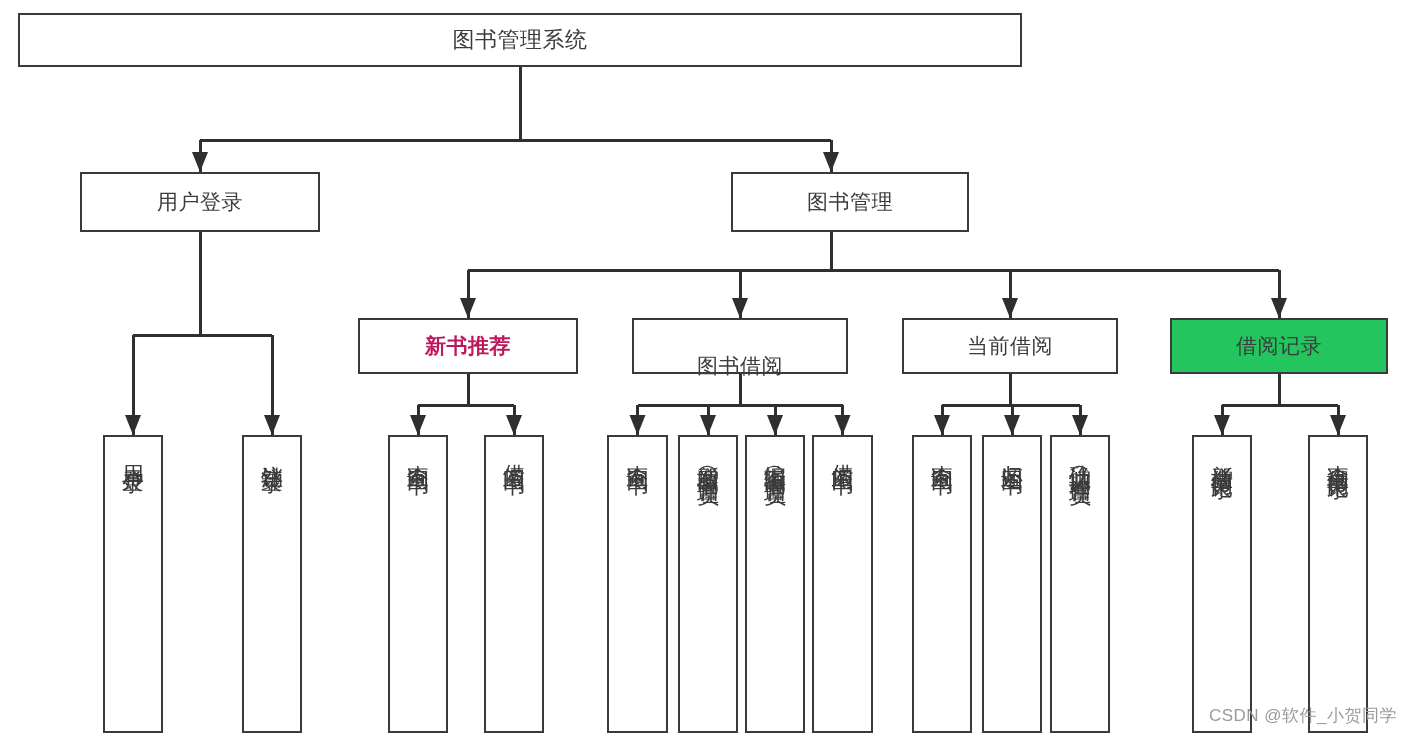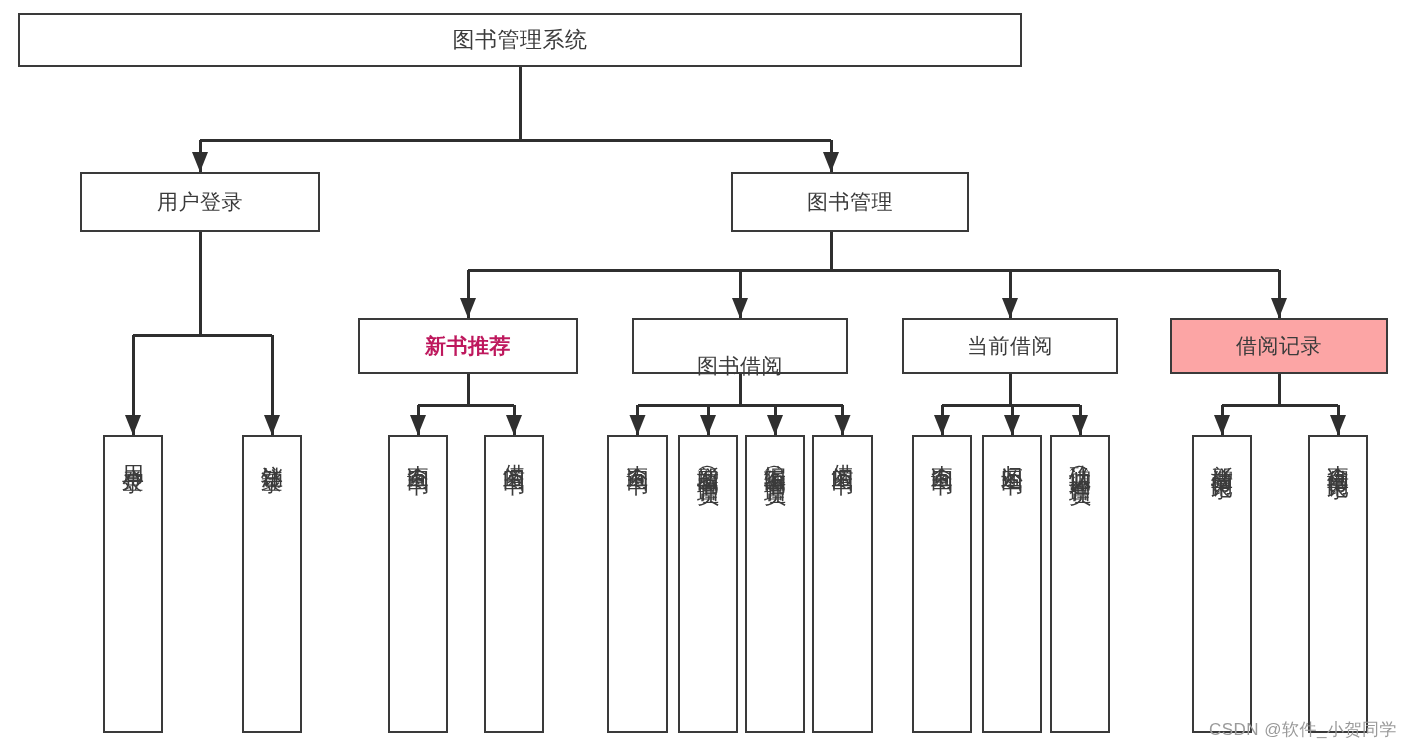--- a/index.html
+++ b/index.html
@@ -57,21 +57,21 @@
     font-size: 22px;
     letter-spacing: 3px;
     line-height: 1;
   }
   .node.root .label {
     font-size: 22px;
   }
   .watermark {
     position: absolute;
     right: 8px;
-    bottom: 6px;
+    bottom: 20px;
     font-size: 17px;
     color: #9a9a9a;
     letter-spacing: 0.5px;
     white-space: nowrap;
     font-family: "Liberation Sans", "DejaVu Sans", sans-serif;
   }
 </style>
 </head>
 <body>
 
@@ -142,21 +142,21 @@
       </div>
       <div class="node horizontal" style="left: 358px; top: 318px; width: 220px; height: 56px; border-color: rgb(58, 58, 58); background: rgb(255, 255, 255);">
         <span class="label" style="color: #be185d; font-weight: bold;">新书推荐</span>
       </div>
       <div class="node horizontal" style="left: 632px; top: 318px; width: 216px; height: 56px; border-color: rgb(58, 58, 58); background: rgb(255, 255, 255);">
         <span class="label" style="color: rgb(59, 59, 59); margin-top: 40px;">图书借阅</span>
       </div>
       <div class="node horizontal" style="left: 902px; top: 318px; width: 216px; height: 56px; border-color: rgb(58, 58, 58); background: rgb(255, 255, 255);">
         <span class="label" style="color: rgb(59, 59, 59);">当前借阅</span>
       </div>
-      <div class="node horizontal" style="left: 1170px; top: 318px; width: 218px; height: 56px; border-color: rgb(58, 58, 58); background: #fca5a5;">
+      <div class="node horizontal" style="left: 1170px; top: 318px; width: 218px; height: 56px; border-color: rgb(58, 58, 58); background: #22c55e;">
         <span class="label" style="color: rgb(59, 59, 59);">借阅记录</span>
       </div>
       <div class="node vertical" style="left: 103px; top: 435px; width: 60px; height: 298px; border-color: rgb(58, 58, 58); background: rgb(255, 255, 255);">
         <span class="label" style="color: rgb(59, 59, 59);">用户登录</span>
       </div>
       <div class="node vertical" style="left: 242px; top: 435px; width: 60px; height: 298px; border-color: rgb(58, 58, 58); background: rgb(255, 255, 255);">
         <span class="label" style="color: rgb(59, 59, 59);">注销登录</span>
       </div>
       <div class="node vertical" style="left: 388px; top: 435px; width: 60px; height: 298px; border-color: rgb(58, 58, 58); background: rgb(255, 255, 255);">
         <span class="label" style="color: rgb(59, 59, 59);">查询图书</span>

